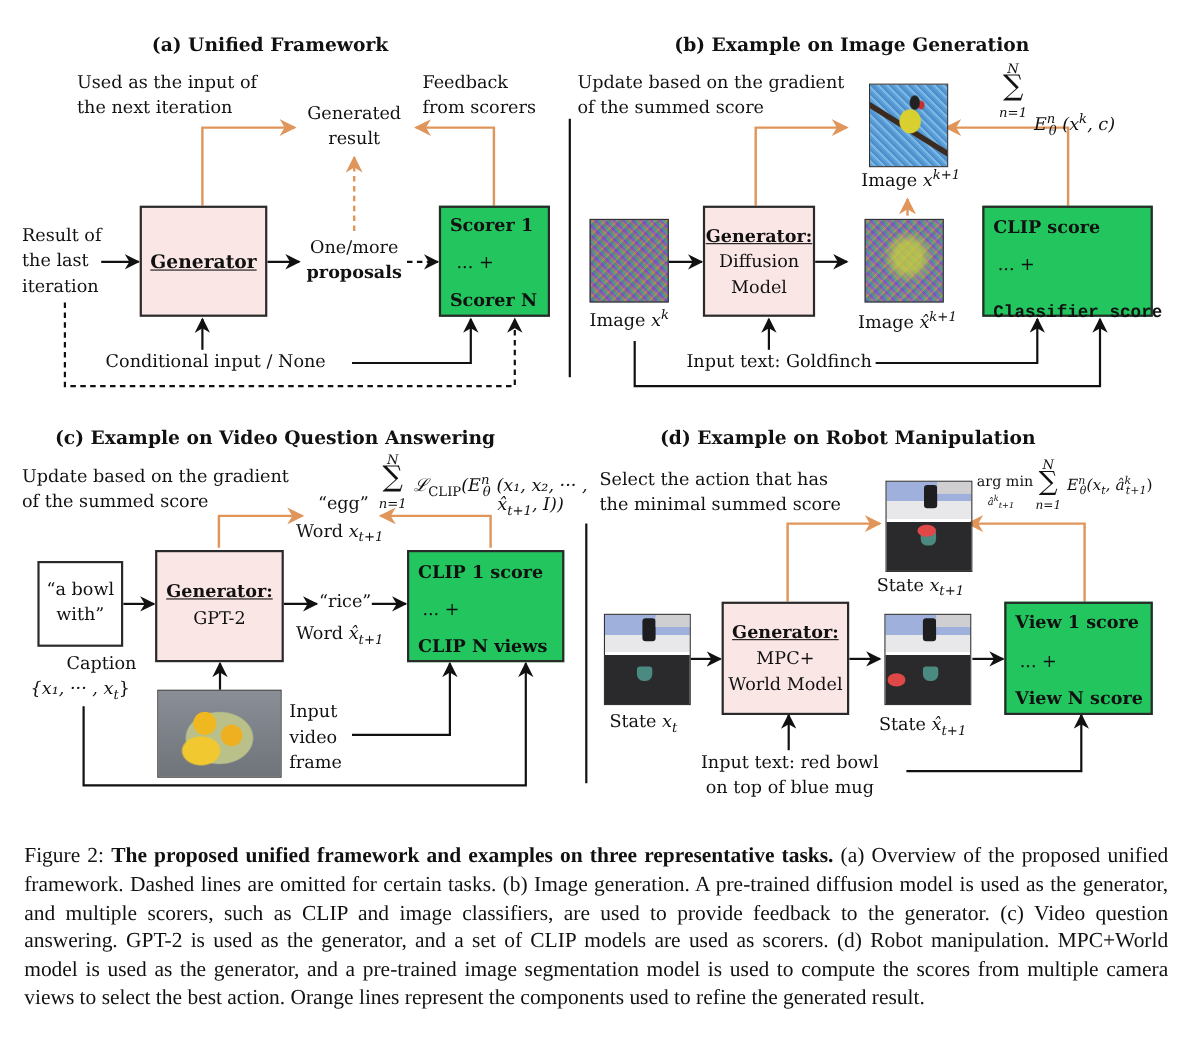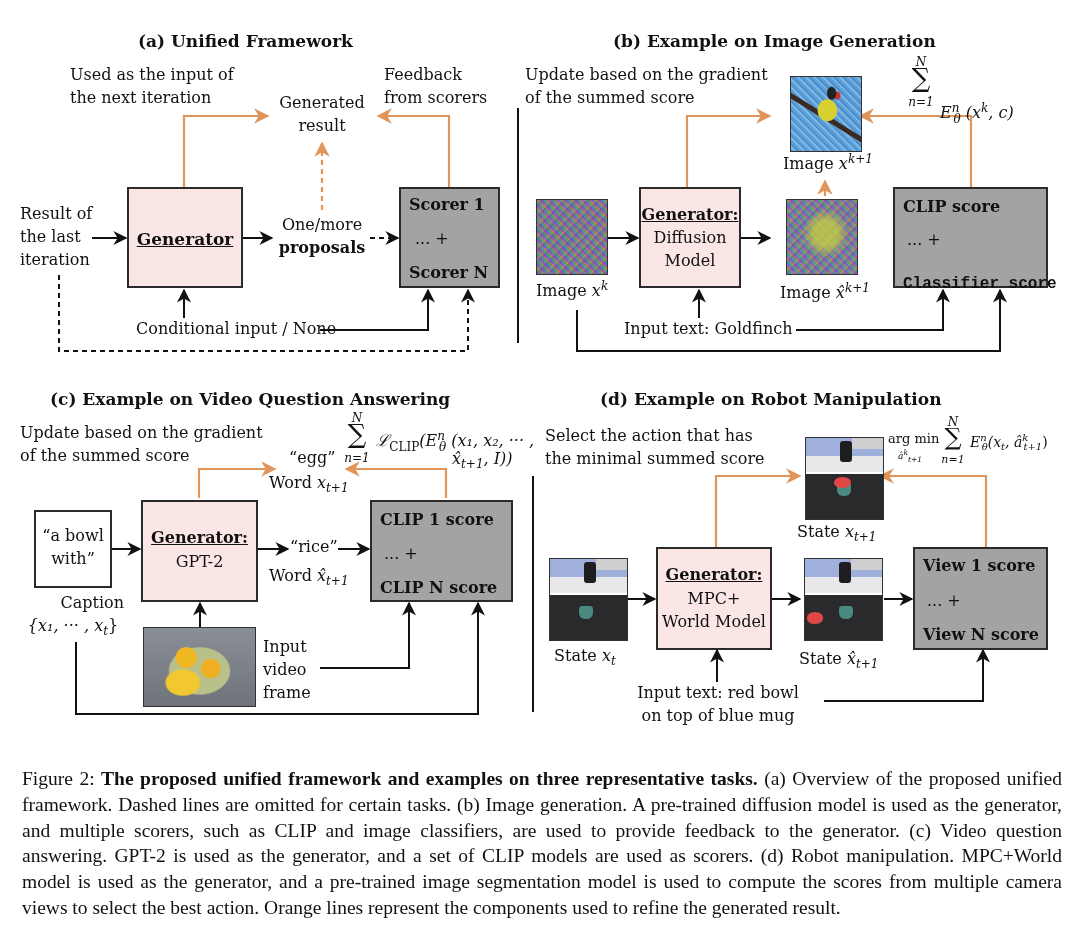--- a/index.html
+++ b/index.html
@@ -8,21 +8,21 @@
   #fig { position: absolute; left: 0; top: 0; }
   .t { position: absolute; white-space: nowrap; line-height: 1.15; }
   .title { font-weight: bold; font-size: 17px; }
   .lbl { font-size: 16px; }
   .c { text-align: center; }
   .r { }
   .math { font-style: italic; font-family: "DejaVu Serif", "Liberation Serif", serif; }
   .math-sm { font-size: 12px; }
   .box { position: absolute; box-sizing: border-box; border: 2px solid #2a2a2a; }
   .gen { background: #fbe6e6; }
-  .scr { background: #a3a3a3; }
+  .scr { background: #22c55e; }
   .plain { background: #ffffff; }
   .boxtxt { position: absolute; left: 0; right: 0; text-align: center; font-size: 16px; line-height: 1.2; }
   .bold { font-weight: bold; text-decoration: underline; }
   .scrtxt { position: absolute; left: 8px; font-weight: bold; font-size: 16px; white-space: nowrap; }
   .pic { position: absolute; box-sizing: border-box; border: 1px solid #333; overflow: hidden; }
   .noise { background:
       repeating-linear-gradient(45deg, rgba(160,60,200,0.55) 0 2px, rgba(60,170,110,0.55) 2px 4px, rgba(200,120,60,0.5) 4px 6px),
       repeating-linear-gradient(-45deg, rgba(70,90,220,0.55) 0 3px, rgba(230,200,60,0.45) 3px 5px, rgba(80,160,200,0.5) 5px 8px),
       #6a6f8a; }
   .noise2 { background:
@@ -132,21 +132,21 @@
 
   <div class="t lbl c" style="left:272px;top:216px;width:100px;">One/more</div>
   <div class="t lbl c" style="left:272px;top:239px;width:100px;font-weight:bold;">proposals</div>
 
   <div class="box scr" style="left:399px;top:187px;width:101px;height:101px;">
     <div class="scrtxt" style="top:6px;">Scorer 1</div>
     <div class="scrtxt" style="top:40px;font-weight:normal;left:14px;">... +</div>
     <div class="scrtxt" style="top:74px;">Scorer N</div>
   </div>
 
-  <div class="t lbl" style="left:96px;top:320px;margin-left:40px;">Conditional input / None</div>
+  <div class="t lbl" style="left:96px;top:320px;">Conditional input / None</div>
 </div>
 
 <div>
   <div class="t title" style="left:613px;top:32px;">(b) Example on Image Generation</div>
   <div class="t lbl r" style="left:525px;top:66px;width:240px;">Update based on the gradient</div>
   <div class="t lbl r" style="left:525px;top:89px;width:240px;">of the summed score</div>
 
   <div>
     <div class="t math math-sm c" style="left:910px;top:56px;width:22px;">N</div>
     <div class="t c" style="left:906px;top:64px;width:30px;font-size:26px;">∑</div>
@@ -224,21 +224,21 @@
   </div>
 
   <div class="t lbl" style="left:290px;top:538px;">“rice”</div>
   <div class="t lbl" style="left:269px;top:567px;">
     <span>Word</span> <span class="math">x̂</span><sub class="math math-sm">t+1</sub>
   </div>
 
   <div class="box scr" style="left:370px;top:500px;width:143px;height:102px;">
     <div class="scrtxt" style="top:8px;">CLIP 1 score</div>
     <div class="scrtxt" style="top:42px;font-weight:normal;left:12px;">... +</div>
-    <div class="scrtxt" style="top:76px;">CLIP N score</div>
+    <div class="scrtxt" style="top:76px;">CLIP N views</div>
   </div>
 
   <div class="pic eggs" style="left:143px;top:627px;width:113px;height:80px;"></div>
   <div class="t lbl" style="left:263px;top:638px;">Input</div>
   <div class="t lbl" style="left:263px;top:661px;">video</div>
   <div class="t lbl" style="left:263px;top:684px;">frame</div>
 </div>
 
 <div>
   <div class="t title" style="left:600px;top:390px;">(d) Example on Robot Manipulation</div>

